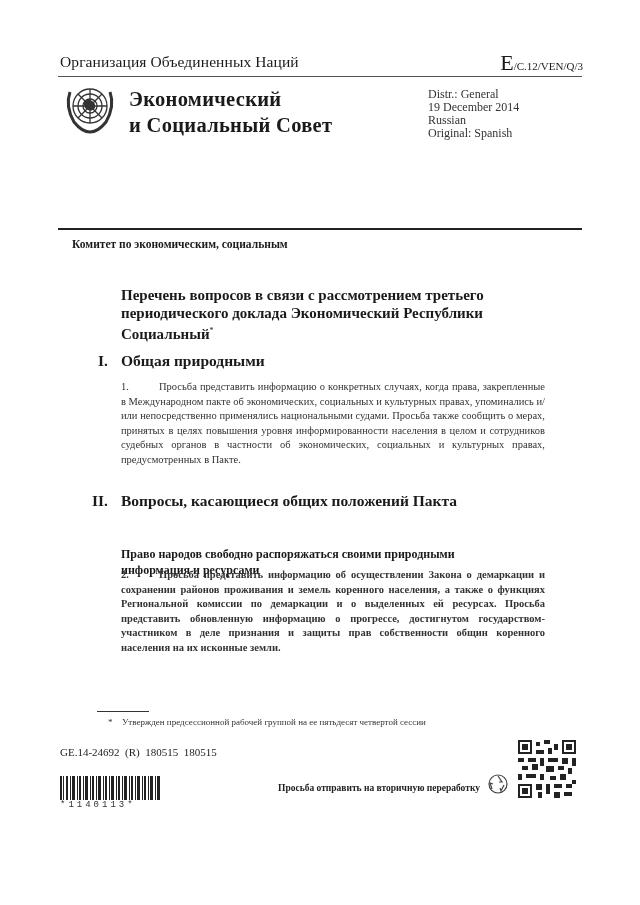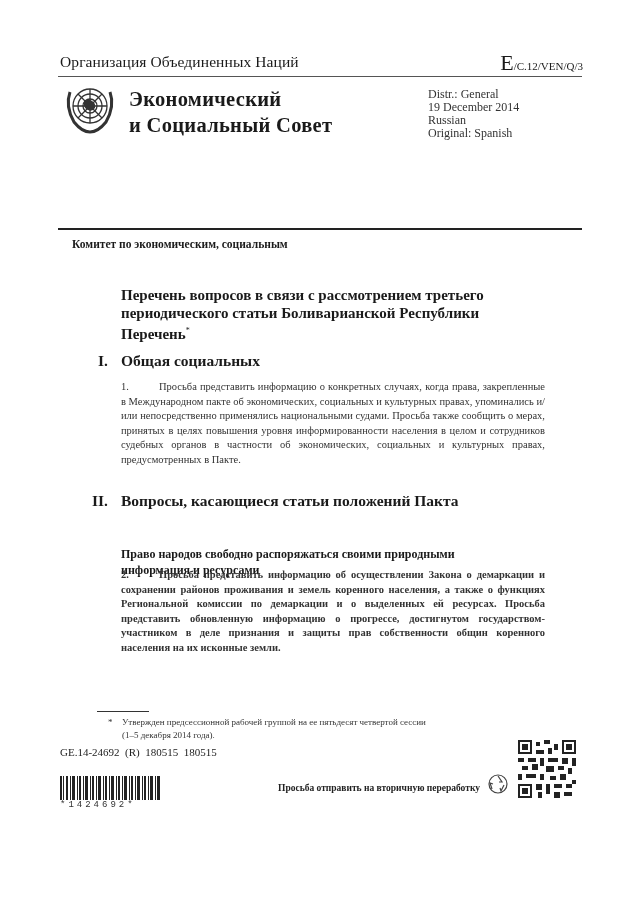--- a/index.html
+++ b/index.html
@@ -68,49 +68,48 @@
 </div>
 
 <div class="abs rule-thick"></div>
 
 <div class="abs committee">
   <div>Комитет по экономическим, социальным</div>
 </div>
 
 <div class="abs doc-title">
   <div>Перечень вопросов в связи с рассмотрением третьего</div>
-  <div>периодического статьи Боливарианской Республики</div>
-  <div><span>Перечень</span><sup>*</sup></div>
+  <div>периодического доклада Экономический Республики</div>
+  <div><span>Социальный</span><sup>*</sup></div>
 </div>
 
 <div class="abs sec-num" style="left:68px; top:352px;">I.</div>
-<div class="abs sec-title" style="top:352px;">Общая социальных</div>
+<div class="abs sec-title" style="top:352px;">Общая природными</div>
 
 <div class="abs para" style="top:380px;">
   <span class="num">1.</span><span>Просьба представить информацию о конкретных случаях, когда права, закрепленные в Международном пакте об экономических, социальных и культурных правах, упоминались и/или непосредственно применялись национальными судами. Просьба также сообщить о мерах, принятых в целях повышения уровня информированности населения в целом и сотрудников судебных органов в частности об экономических, социальных и культурных правах, предусмотренных в Пакте.</span>
 </div>
 
 <div class="abs sec-num" style="left:68px; top:492px;">II.</div>
 <div class="abs sec-title" style="top:492px;">
-  <div>Вопросы, касающиеся статьи положений Пакта</div>
+  <div>Вопросы, касающиеся общих положений Пакта</div>
 </div>
 
 <div class="abs subhead">
   <div>Право народов свободно распоряжаться своими природными</div>
   <div>информация и ресурсами</div>
 </div>
 
 <div class="abs para" style="top:568px;font-weight:bold;">
   <span class="num">2.</span><span>Просьба представить информацию об осуществлении Закона о демаркации и сохранении районов проживания и земель коренного населения, а также о функциях Региональной комиссии по демаркации и о выделенных ей ресурсах. Просьба представить обновленную информацию о прогрессе, достигнутом государством-участником в деле признания и защиты прав собственности общин коренного населения на их исконные земли.</span>
 </div>
 
 <div class="abs fn-rule"></div>
 <div class="abs footnote">
   <span class="star">*</span><span>Утвержден предсессионной рабочей группой на ее пятьдесят четвертой сессии</span>
-  <span class="cont">(1–5 декабря 2014 года).</span>
 </div>
 
 <div class="abs job" style="white-space:pre;">GE.14-24692  (R)  180515  180515</div>
 
 <svg class="abs barcode" viewBox="0 0 100 24" preserveAspectRatio="none">
   <g fill="#222">
     <rect x="0" y="0" width="2" height="24"></rect>
       <rect x="3" y="0" width="1" height="24"></rect>
       <rect x="6" y="0" width="2" height="24"></rect>
     <rect x="10" y="0" width="1" height="24"></rect>
@@ -136,21 +135,21 @@
       <rect x="75" y="0" width="1" height="24"></rect>
     <rect x="77" y="0" width="3" height="24"></rect>
       <rect x="82" y="0" width="1" height="24"></rect>
       <rect x="84" y="0" width="2" height="24"></rect>
     <rect x="88" y="0" width="1" height="24"></rect>
       <rect x="90" y="0" width="3" height="24"></rect>
       <rect x="95" y="0" width="1" height="24"></rect>
     <rect x="97" y="0" width="3" height="24"></rect>
   </g>
 </svg>
-<div class="abs barcode-text">*1424692*</div>
+<div class="abs barcode-text">*1140113*</div>
 
 <div class="abs recycle-text">Просьба отправить на вторичную переработку</div>
 <svg class="abs recycle-icon" viewBox="0 0 22 22">
   <g fill="none" stroke="#444" stroke-width="1.2">
     <path d="M11 3 L15 9 L12 9"></path>
       <path d="M17 12 L14 18 L13 15"></path>
       <path d="M5 16 L3 10 L6 11"></path>
     <circle cx="11" cy="11" r="9"></circle>
   </g>
 </svg>

